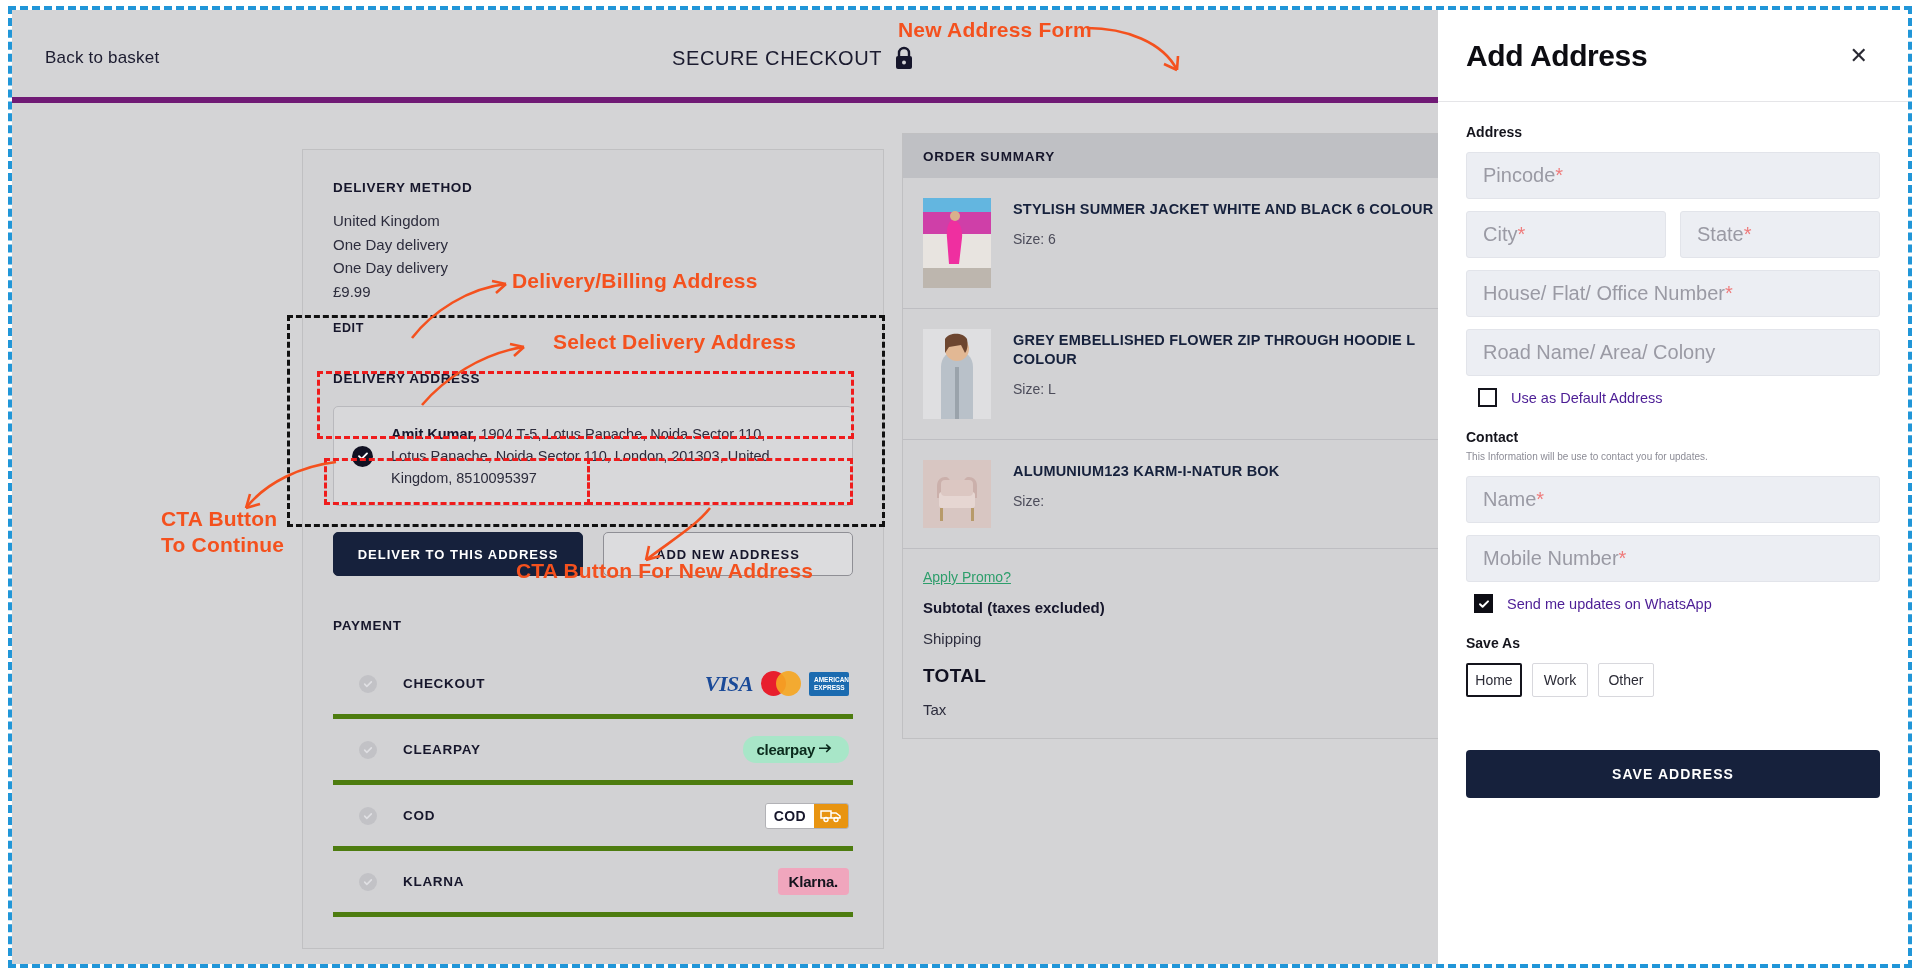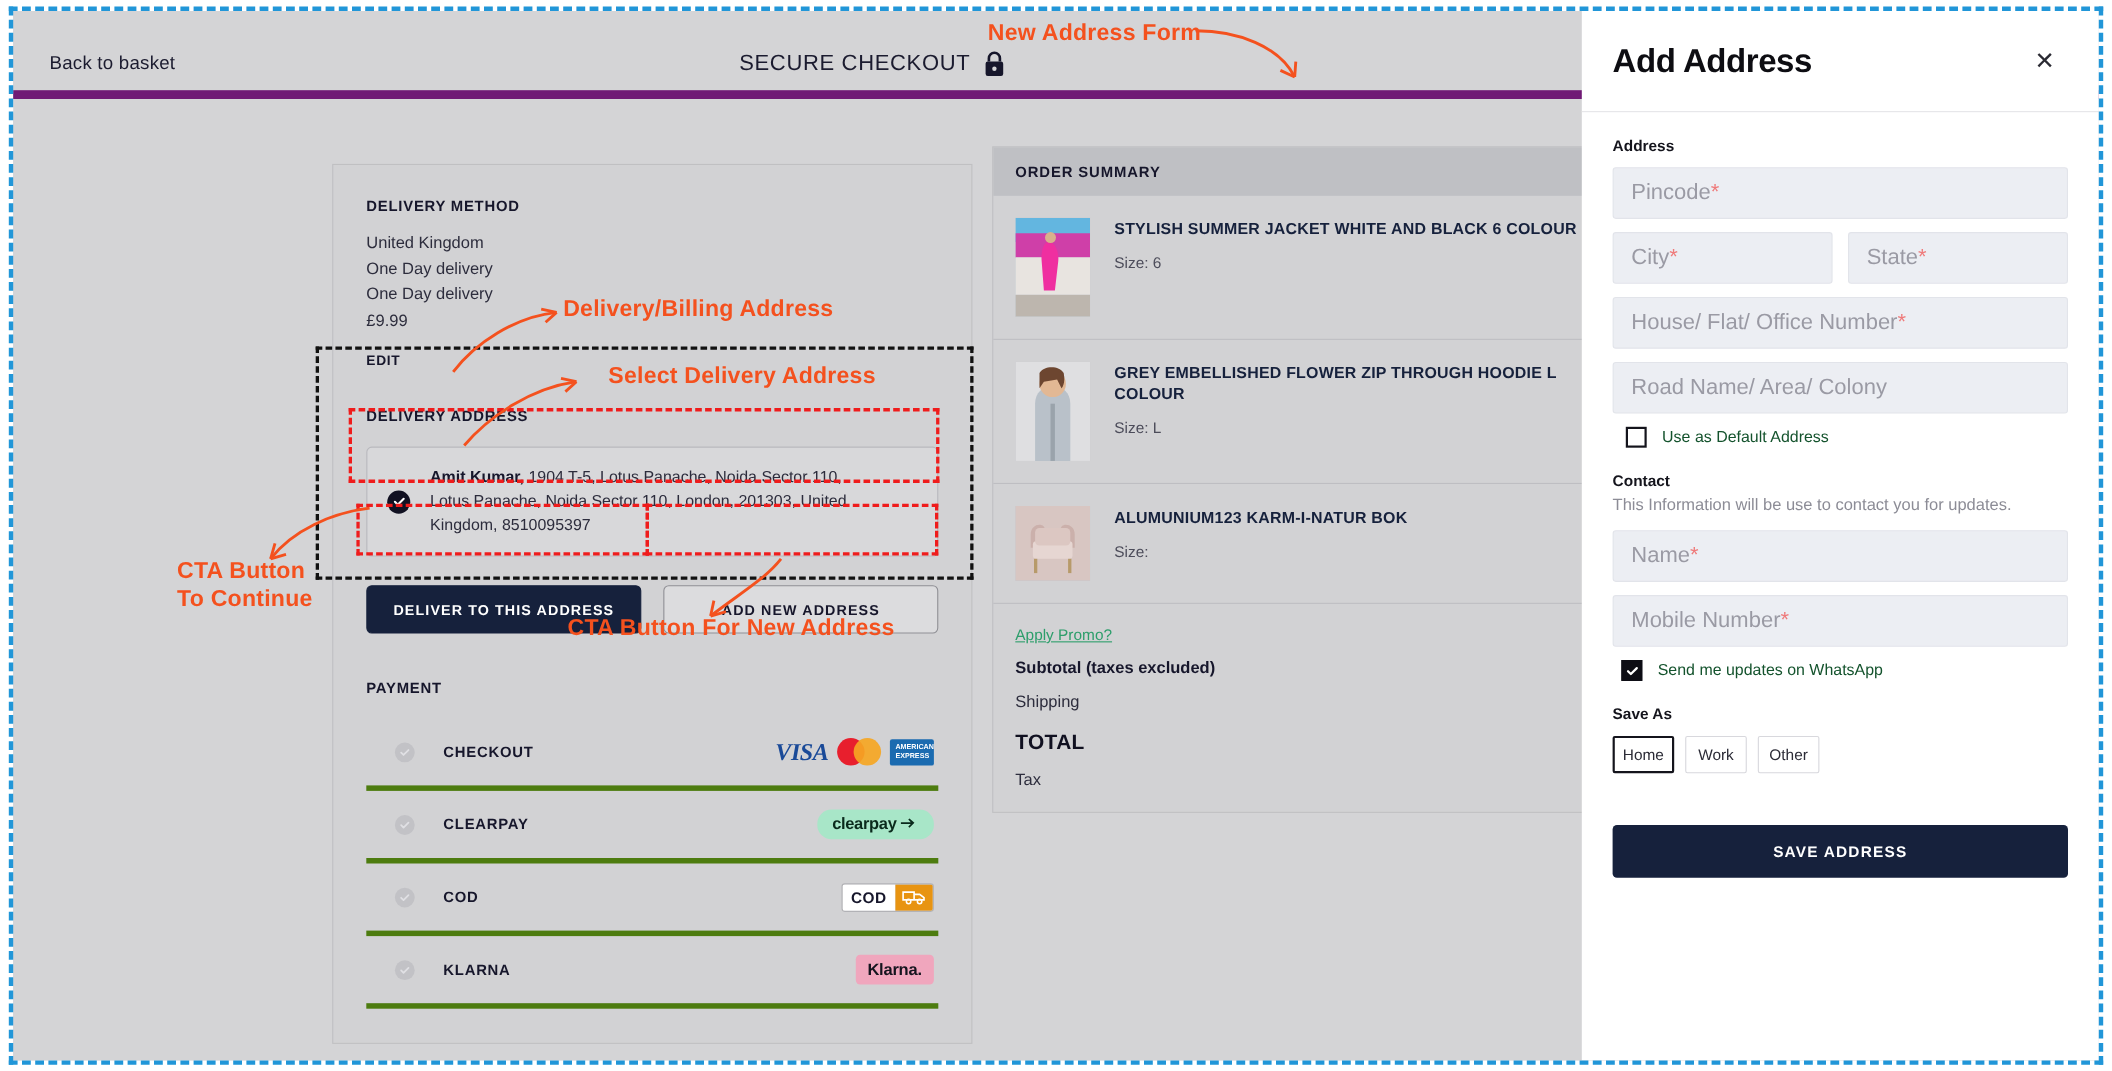--- a/index.html
+++ b/index.html
@@ -30,23 +30,23 @@
     position: absolute;
     left: 12px; top: 10px;
     width: 1896px; height: 954px;
     background: #d4d4d6;
   }
 
   
   .topbar {
     position: absolute;
     left: 12px; top: 10px;
-    width: 1896px; height: 80px;
+    width: 1896px; height: 93px;
     background: #d4d4d6;
-    border-bottom: 8px solid #701a75;
+    border-bottom: 6px solid #701a75;
   }
   .back-basket {
     position: absolute;
     left: 33px; top: 38px;
     font-size: 17px;
     color: #1b1b2f;
     letter-spacing: .2px;
   }
   .secure-wrap {
     position: absolute;
@@ -207,37 +207,37 @@
     z-index: 40;
   }
   .panel-head {
     height: 92px; display:flex; align-items:center; justify-content:space-between;
     padding: 0 40px 0 28px; border-bottom: 1px solid #e5e5e8;
   }
   .panel-title { font-size: 30px; font-weight: bold; color:#0d0d12; letter-spacing:-.4px; }
   .panel-close { font-size: 22px; color:#2a2a33; cursor:pointer; line-height:1; }
   .panel-body { padding: 22px 28px 0 28px; }
   .grp-label { font-size: 14px; font-weight:bold; color:#14141c; margin-bottom: 12px; }
-  .grp-sub { font-size: 15px; color:#8c8c96; margin: -6px 0 14px 0; }
+  .grp-sub { font-size: 10px; color:#8c8c96; margin: -6px 0 14px 0; }
   .field {
     background:#eceef3; border:1px solid #e2e4ea; border-radius:3px;
     height: 47px; display:flex; align-items:center; padding: 0 16px;
     font-size: 20px; color:#9a9aa4; margin-bottom: 12px;
     cursor: text;
   }
   .field .req { color:#ef7b7b; }
   .field-row { display:flex; gap: 14px; }
   .field-row .field { flex:1; }
   .chk-row { display:flex; align-items:center; gap: 14px; margin: 6px 0 22px 12px; }
   .chk-box {
     width: 19px; height:19px; border:2px solid #14141c; background:#ffffff;
     display:flex; align-items:center; justify-content:center;
   }
   .chk-box.on { background:#0d0d14; border-color:#0d0d14; }
-  .chk-label { font-size: 14.5px; color:#14532d; }
+  .chk-label { font-size: 14.5px; color:#4c1d95; }
   .saveas-row { display:flex; gap: 10px; margin-top: 12px; }
   .saveas-btn {
     width: 56px; height: 34px; border:1px solid #d8d8dd; background:#fff;
     display:flex; align-items:center; justify-content:center;
     font-size: 14px; color:#2b2b36; border-radius:2px; cursor:pointer;
   }
   .saveas-btn.active { border:2px solid #14141c; }
   .panel-footer { position:absolute; left:28px; right:28px; bottom: 166px; }
   .save-btn {
     height: 48px; background:#16213c; color:#fff; border-radius:4px;

